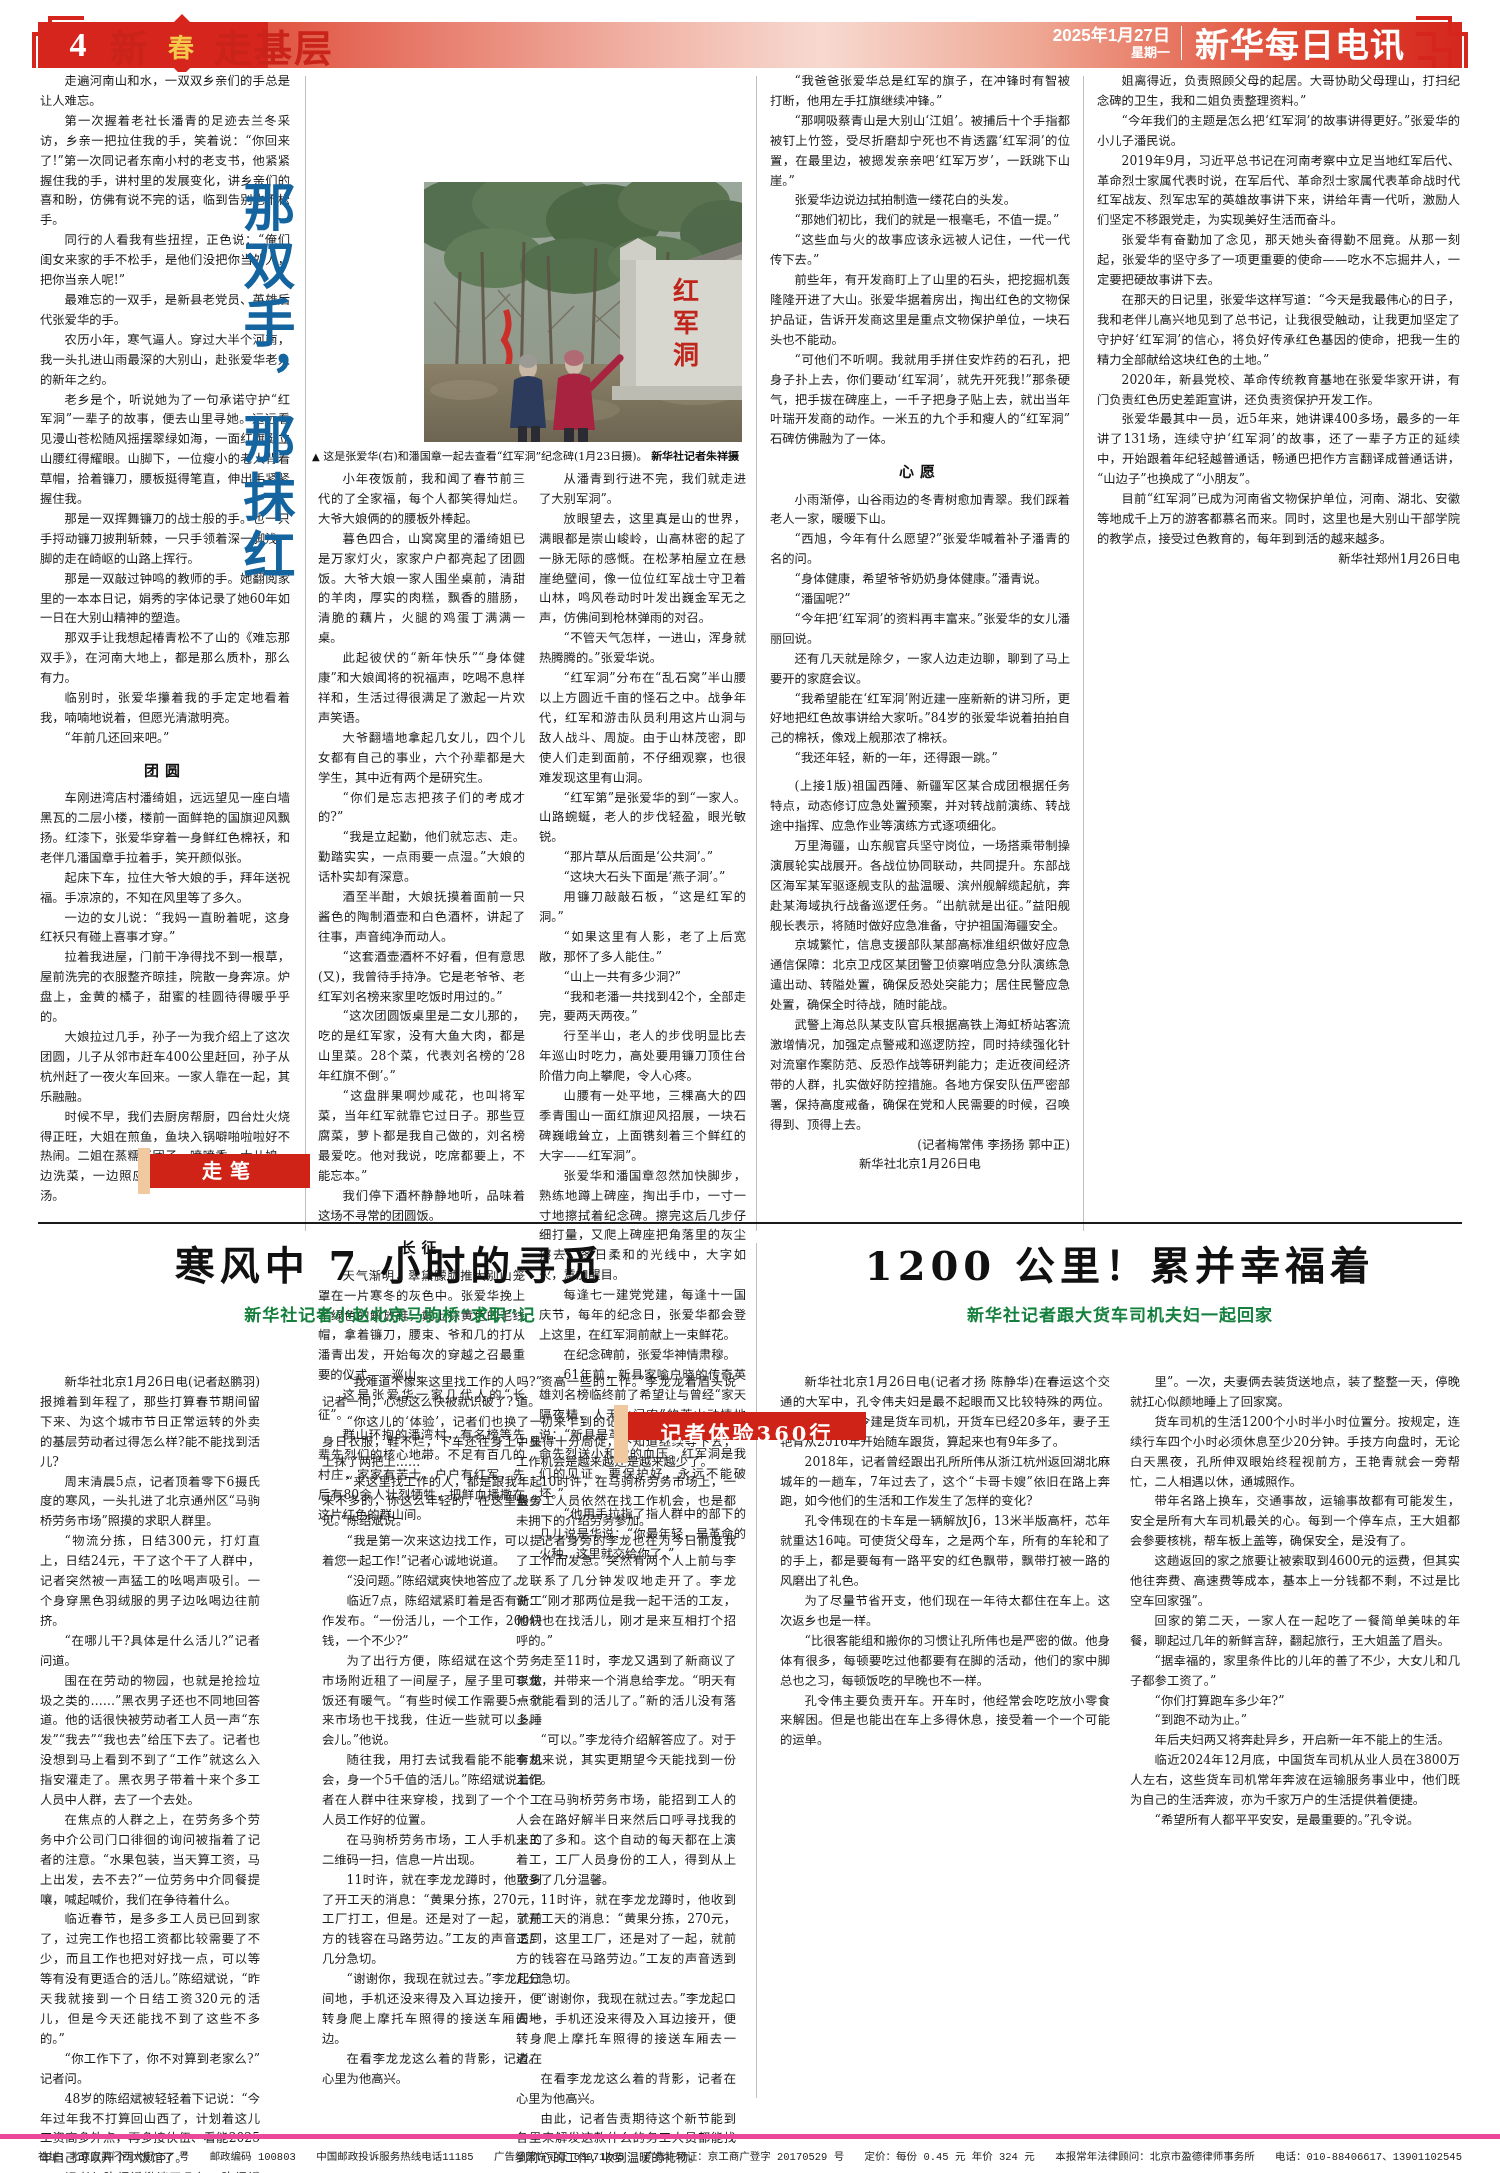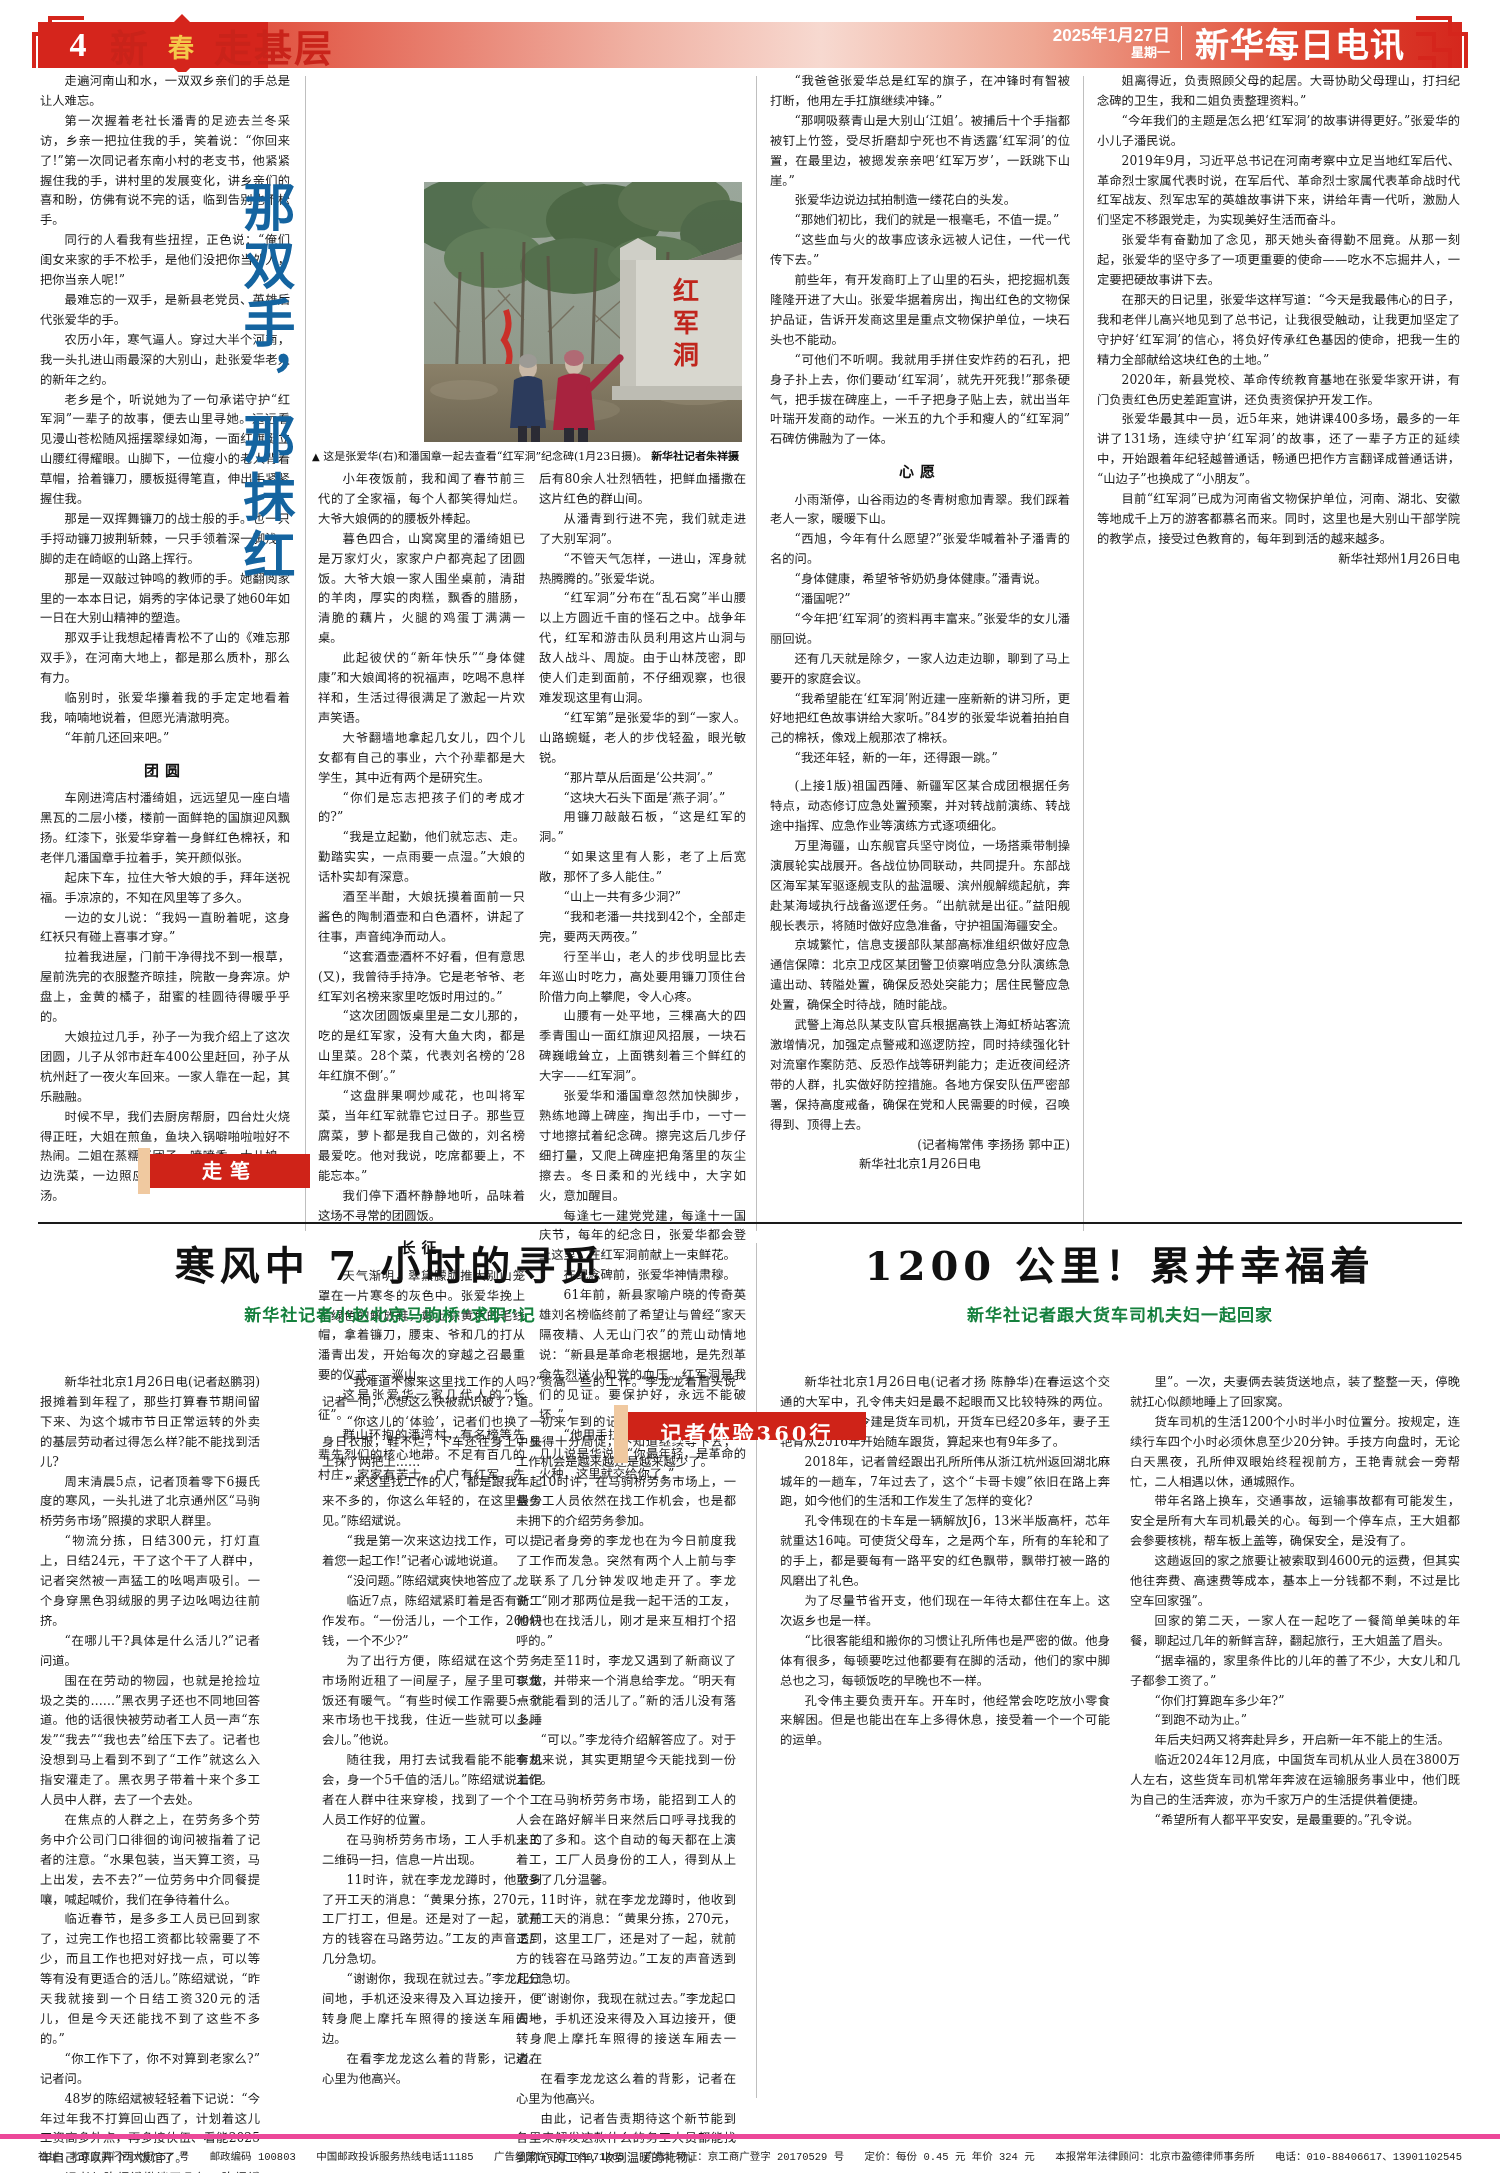--- a/index.html
+++ b/index.html
@@ -332,20 +332,21 @@
         <p>“这次团圆饭桌里是二女儿那的，吃的是红军家，没有大鱼大肉，都是山里菜。28个菜，代表刘名榜的‘28年红旗不倒’。”</p>
         <p>“这盘胖果啊炒咸花，也叫将军菜，当年红军就靠它过日子。那些豆腐菜，萝卜都是我自己做的，刘名榜最爱吃。他对我说，吃席都要上，不能忘本。”</p>
         <p>我们停下酒杯静静地听，品味着这场不寻常的团圆饭。</p>
 
         <div class="sub-h">长征</div>
 
         <p>天气渐明，翠黛朦胧推大别山笼罩在一片寒冬的灰色中。张爱华挽上军绿色的解放鞋，戴上棕黄色的毛线帽，拿着镰刀，腰束、爷和几的打从潘青出发，开始每次的穿越之召最重要的仪式——巡山。</p>
         <p>这是张爱华一家几代人的“长征”。</p>
         <p>群山环抱的潘湾村，有名榜等先辈先烈们的核心地带。不足有百几的村庄，家家有苦士，户户有红军，先后有80余人壮烈牺牲，把鲜血播撒在这片红色的群山间。</p>
         <p>从潘青到行进不完，我们就走进了大别军洞”。</p>
+        <p>放眼望去，这里真是山的世界，满眼都是崇山峻岭，山高林密的起了一脉无际的感慨。在松茅柏屋立在悬崖绝壁间，像一位位红军战士守卫着山林，鸣风卷动时叶发出巍金军无之声，仿佛间到枪林弹雨的对召。</p>
         <p>“不管天气怎样，一进山，浑身就热腾腾的。”张爱华说。</p>
         <p>“红军洞”分布在“乱石窝”半山腰以上方圆近千亩的怪石之中。战争年代，红军和游击队员利用这片山洞与敌人战斗、周旋。由于山林茂密，即使人们走到面前，不仔细观察，也很难发现这里有山洞。</p>
         <p>“红军第”是张爱华的到“一家人。山路蜿蜒，老人的步伐轻盈，眼光敏锐。</p>
         <p>“那片草从后面是‘公共洞’。”</p>
         <p>“这块大石头下面是‘燕子洞’。”</p>
         <p>用镰刀敲敲石板，“这是红军的洞。”</p>
         <p>“如果这里有人影，老了上后宽敞，那怀了多人能住。”</p>
         <p>“山上一共有多少洞?”</p>
         <p>“我和老潘一共找到42个，全部走完，要两天两夜。”</p>
         <p>行至半山，老人的步伐明显比去年巡山时吃力，高处要用镰刀顶住台阶借力向上攀爬，令人心疼。</p>

